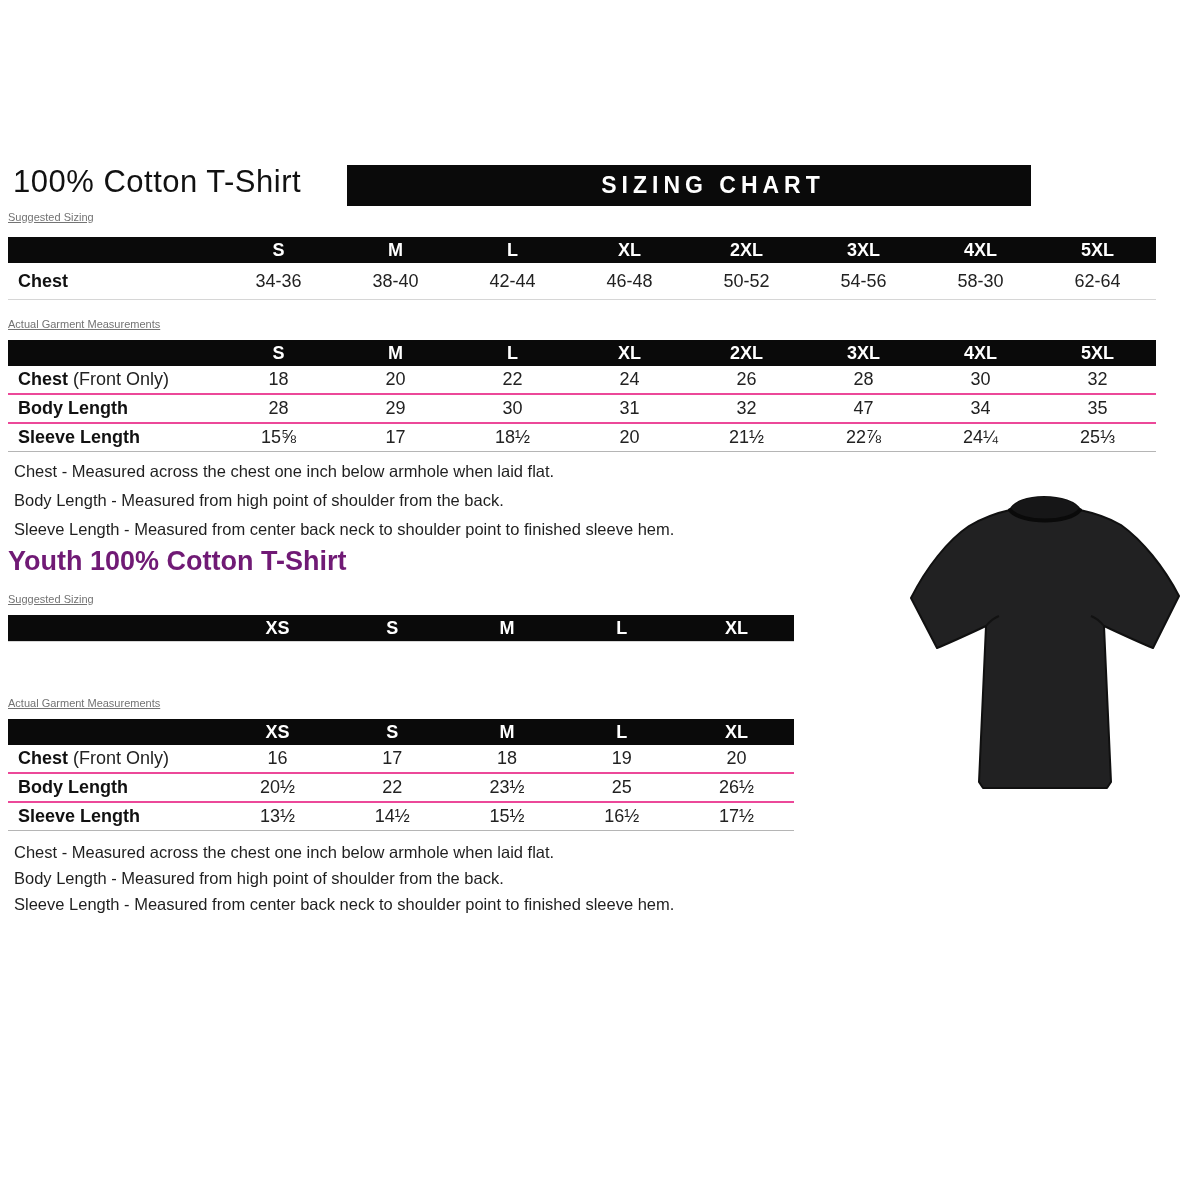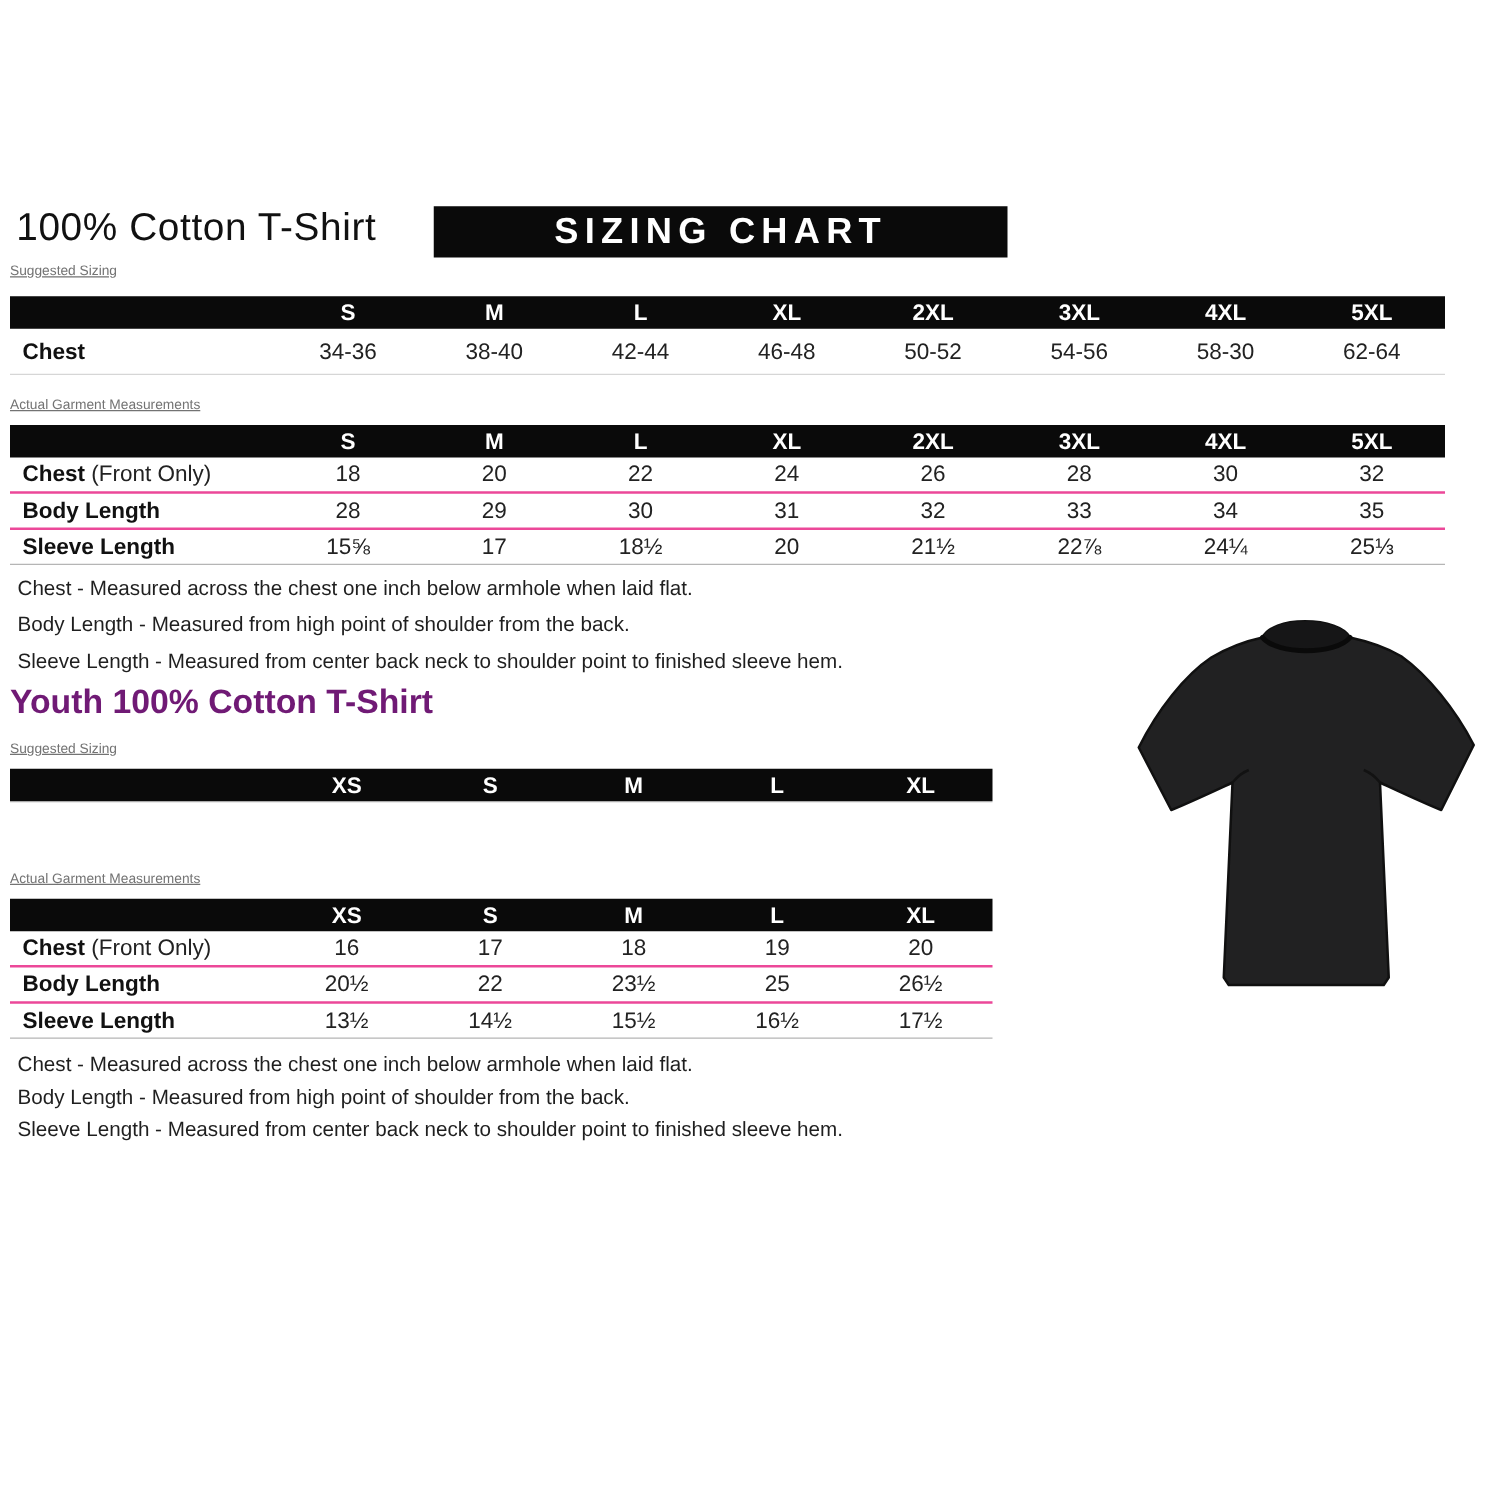--- a/index.html
+++ b/index.html
@@ -4,23 +4,23 @@
 <style>
   html,body{margin:0;padding:0;}
   body{
     width:1200px;height:1200px;position:relative;background:#ffffff;
     font-family:"Liberation Sans", sans-serif;color:#1a1a1a;overflow:hidden;
   }
   .abs{position:absolute;}
   
   .main-heading{left:13px;top:164px;font-size:31px;font-weight:400;letter-spacing:0.5px;color:#111;}
   .banner{
-    left:347px;top:165px;width:459px;height:41px;background:#0a0a0a;
+    left:347px;top:165px;width:636px;height:41px;background:#0a0a0a;
     display:flex;align-items:center;justify-content:center;
-    color:#fff;font-weight:bold;font-size:29px;letter-spacing:5px;
+    color:#fff;font-weight:bold;font-size:23px;letter-spacing:5px;padding-left:48px;
   }
   .section-title{font-size:11px;color:#737373;text-decoration:underline;}
   .youth-heading{left:8px;top:546px;font-size:27px;font-weight:bold;color:#701a75;}
   
   .sz-table{--cols:8;--label:212px;--rowh:32px;}
   .sz-head,.sz-row{
     display:grid;
     grid-template-columns:var(--label) repeat(var(--cols),1fr);
     align-items:center;
   }
@@ -97,21 +97,21 @@
       <div class="col">30</div>
       <div class="col">32</div>
     </div>
     <div class="sz-row">
       <div class="lbl"><b>Body Length</b></div>
       <div class="col">28</div>
       <div class="col">29</div>
       <div class="col">30</div>
       <div class="col">31</div>
       <div class="col">32</div>
-      <div class="col">33</div>
+      <div class="col">47</div>
       <div class="col">34</div>
       <div class="col">35</div>
     </div>
     <div class="sz-row">
       <div class="lbl"><b>Sleeve Length</b></div>
       <div class="col">15⅝</div>
       <div class="col">17</div>
       <div class="col">18½</div>
       <div class="col">20</div>
       <div class="col">21½</div>

